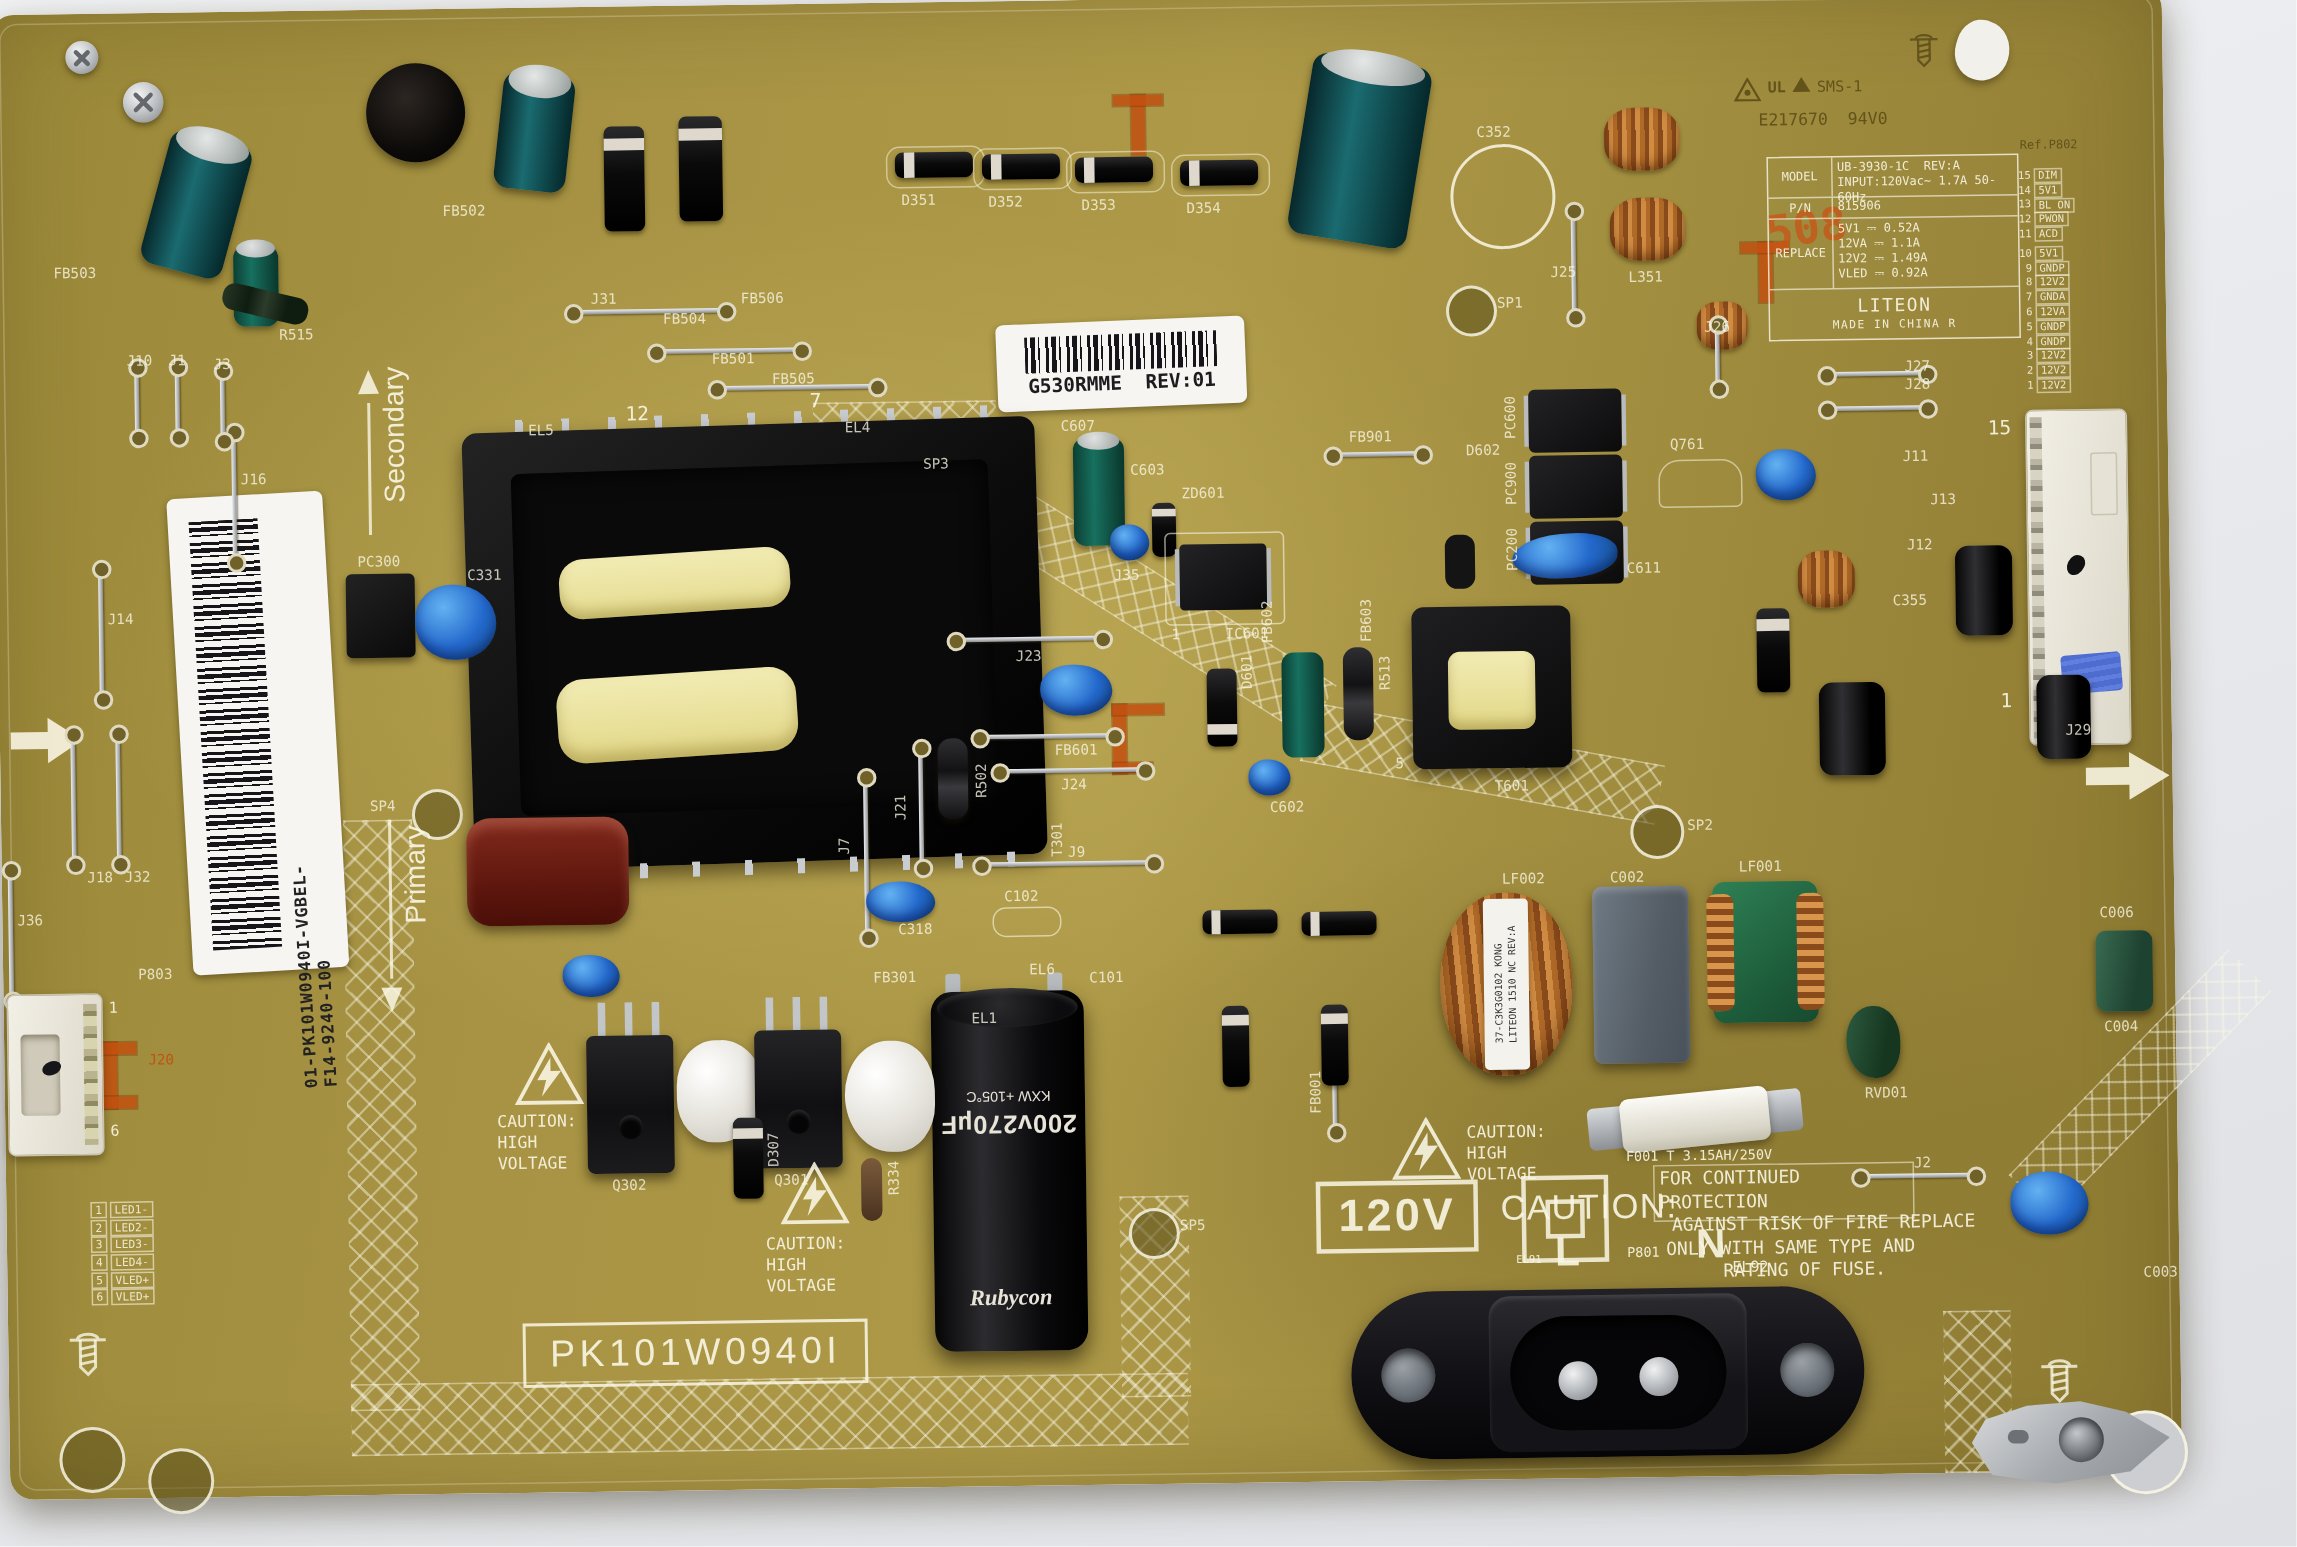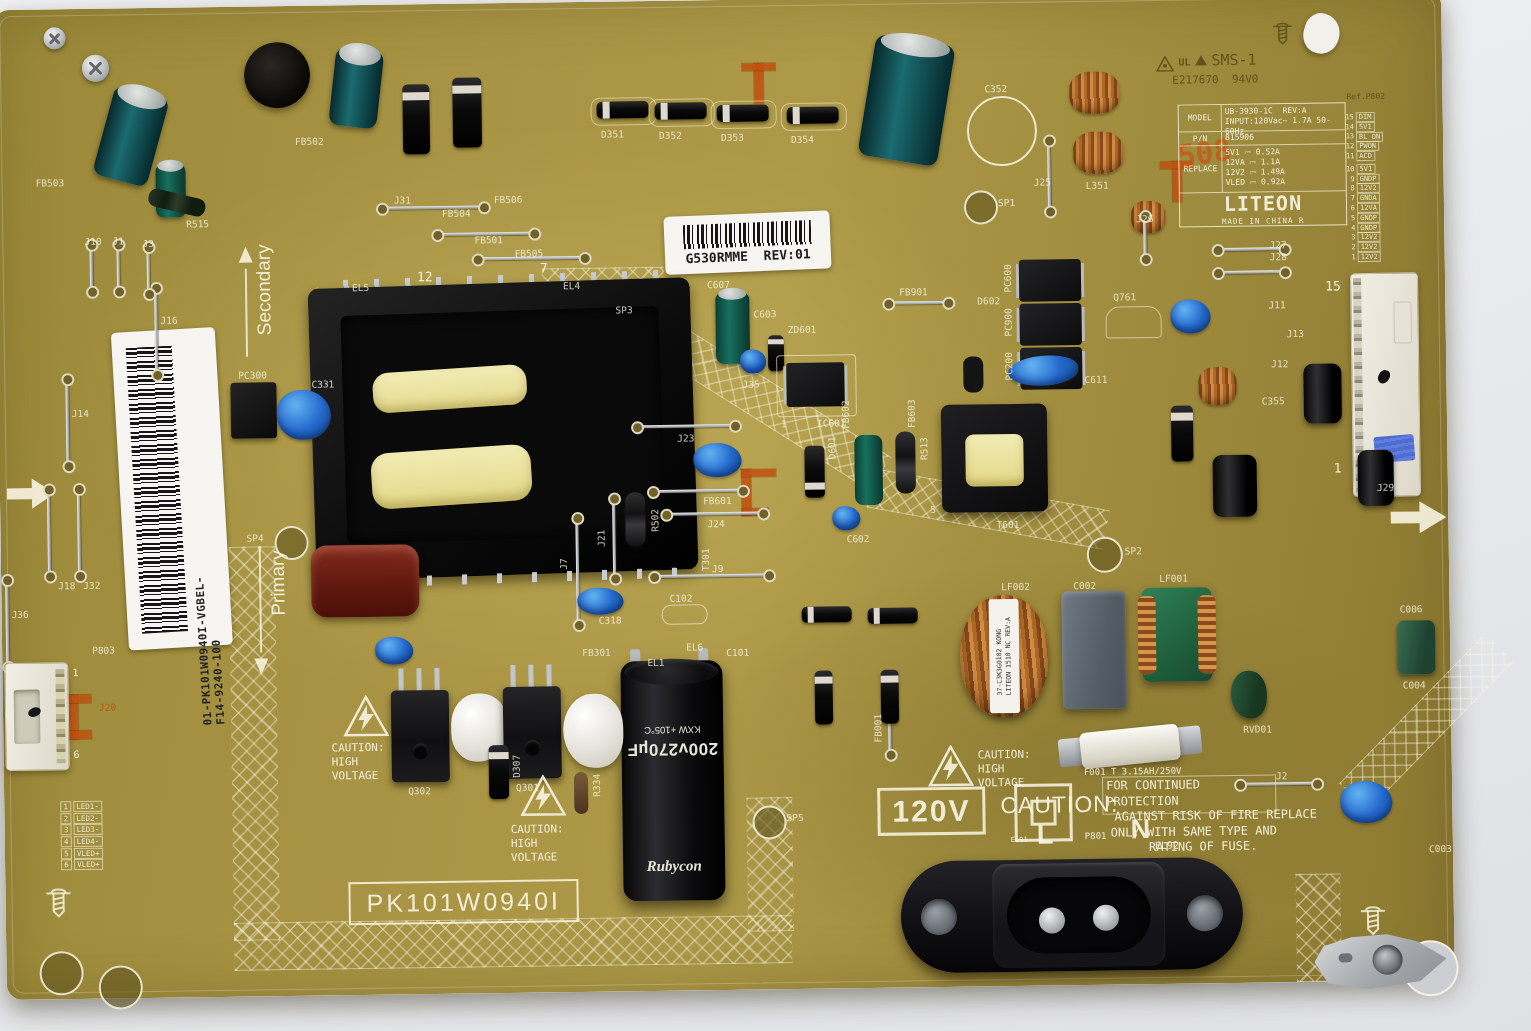--- a/index.html
+++ b/index.html
@@ -145,21 +145,21 @@
   <div class="c copperdrum" style="left:1078px;top:137px;width:50px;height:42px"></div>
   <div class="c copperdrum" style="left:1135px;top:207px;width:34px;height:32px"></div>
 
   <div class="c" style="left:1162px;top:58px">
     <svg width="18" height="16" viewBox="0 0 18 16">
         <path d="M9 1 L17 15 L1 15 Z" fill="none" stroke="rgba(95,80,25,.95)" stroke-width="1.5"></path>
         <circle cx="9" cy="10" r="2" fill="rgba(95,80,25,.95)"></circle>
       </svg>
     <span class="etch" style="font-size:10px;font-weight:bold;vertical-align:6px">UL</span>
     <span style="display:inline-block;width:0;height:0;border-left:6px solid transparent;border-right:6px solid transparent;border-bottom:10px solid rgba(95,80,25,.95);vertical-align:6px"></span>
-    <span class="etch" style="font-size:15px;vertical-align:6px">SMS-1</span>
+    <span class="etch" style="font-size:10px;vertical-align:6px">SMS-1</span>
   </div>
   <div class="c etch" style="left:1178px;top:80px;font-size:11px">
     <span>E217670</span>&nbsp;&nbsp;<span>94V0</span>
   </div>
   <div class="c" style="left:1182px;top:142px;font-size:30px;font-weight:bold;color:rgba(200,80,18,.75);transform:rotate(-7deg);font-family:'DejaVu Sans Mono',monospace">508</div>
   <div class="c" style="left:1310px;top:22px;width:36px;height:40px;background:#f2f0ea;border-radius:45% 55% 50% 50%;transform:rotate(18deg);box-shadow:0 3px 5px rgba(40,30,5,.4)"></div>
   <svg class="c" style="left:1276px;top:28px" width="26" height="26" viewBox="0 0 30 34">
       <g stroke="rgba(95,80,25,.9)" fill="none" stroke-width="2">
         <path d="M3 8 H27 M8 8 C8 3,22 3,22 8"></path>
         <path d="M10 8 V26 L15 31 L20 26 V8"></path>
@@ -182,21 +182,21 @@
     <div class="row" style="height:46px">
       <div class="lab">REPLACE</div>
       <div class="val">
         <div>5V1 ⎓ 0.52A</div>
         <div>12VA ⎓ 1.1A</div>
         <div>12V2 ⎓ 1.49A</div>
         <div>VLED ⎓ 0.92A</div>
       </div>
     </div>
     <div class="row" style="height:33px;flex-direction:column;align-items:center;justify-content:center">
-      <div style="font-size:20px;font-weight:bold;letter-spacing:1px">LITEON</div>
+      <div style="font-size:12px;font-weight:normal;letter-spacing:1px">LITEON</div>
       <div style="font-size:7.5px;letter-spacing:1px">MADE IN CHINA R</div>
     </div>
   </div>
   <div class="c etch" style="left:1352px;top:101px;font-size:8px">Ref.P802</div>
 
   <div class="c" style="left:1348px;top:121px;width:60px">
     <div class="p802row">
         <span class="pn">15</span>
         <span class="pl">DIM</span>
       </div>
@@ -576,21 +576,21 @@
   <span class="ds" style="left:678px;top:433px">J23</span>
   <span class="ds" style="left:703px;top:496px">FB601</span>
   <span class="ds" style="left:707px;top:519px">J24</span>
   <span class="ds v" style="left:650px;top:508px">R502</span>
   <span class="ds v" style="left:596px;top:528px">J21</span>
   <span class="ds v" style="left:558px;top:556px">J7</span>
   <span class="ds" style="left:711px;top:564px">J9</span>
   <span class="ds" style="left:668px;top:593px">C102</span>
   <span class="ds" style="left:597px;top:614px">C318</span>
   <span class="ds" style="left:580px;top:646px">FB301</span>
-  <span class="ds" style="left:645px;top:657px">EL1</span>
+  <span class="ds" style="left:645px;top:674px">EL1</span>
   <span class="ds" style="left:684px;top:642px">EL6</span>
   <span class="ds" style="left:724px;top:648px">C101</span>
   <span class="ds" style="left:818px;top:420px">IC601</span>
   <span class="ds" style="left:782px;top:420px">1</span>
   <span class="ds" style="left:710px;top:280px">C607</span>
   <span class="ds" style="left:756px;top:310px">C603</span>
   <span class="ds" style="left:790px;top:326px">ZD601</span>
   <span class="ds" style="left:744px;top:380px">J35</span>
   <span class="ds v" style="left:828px;top:438px">D601</span>
   <span class="ds" style="left:846px;top:536px">C602</span>

